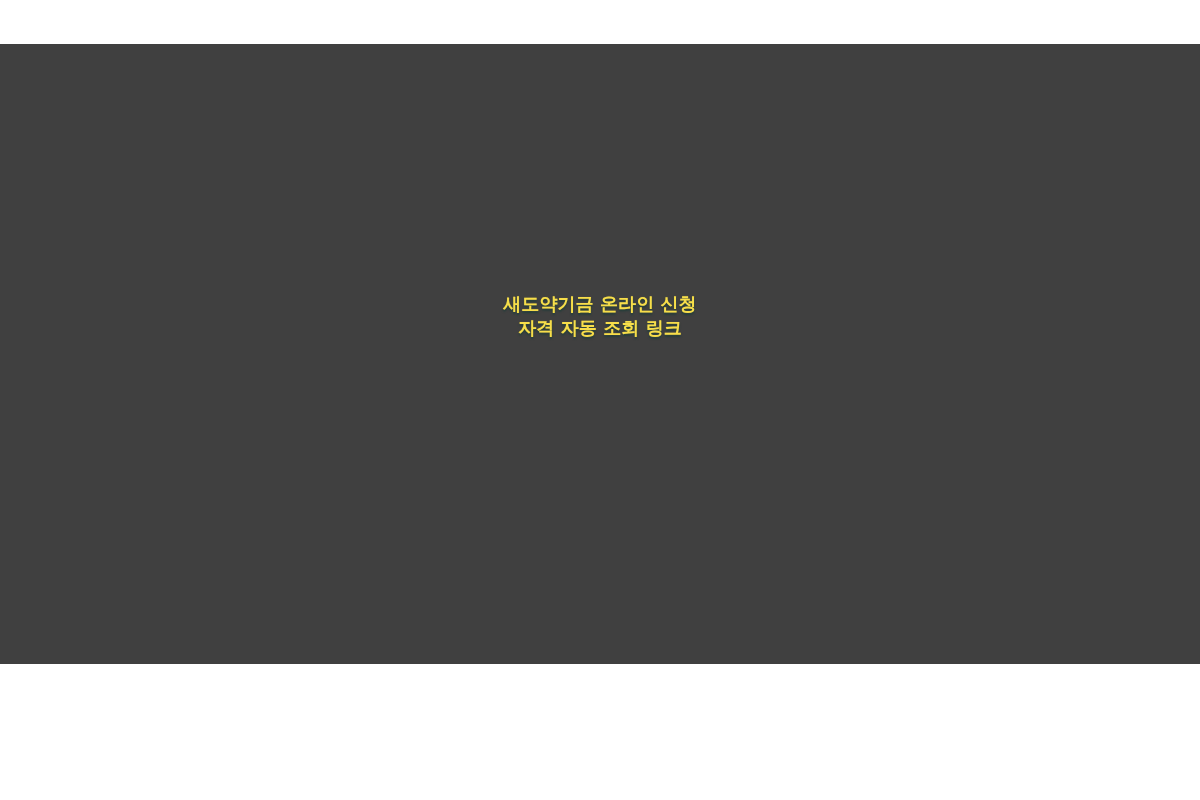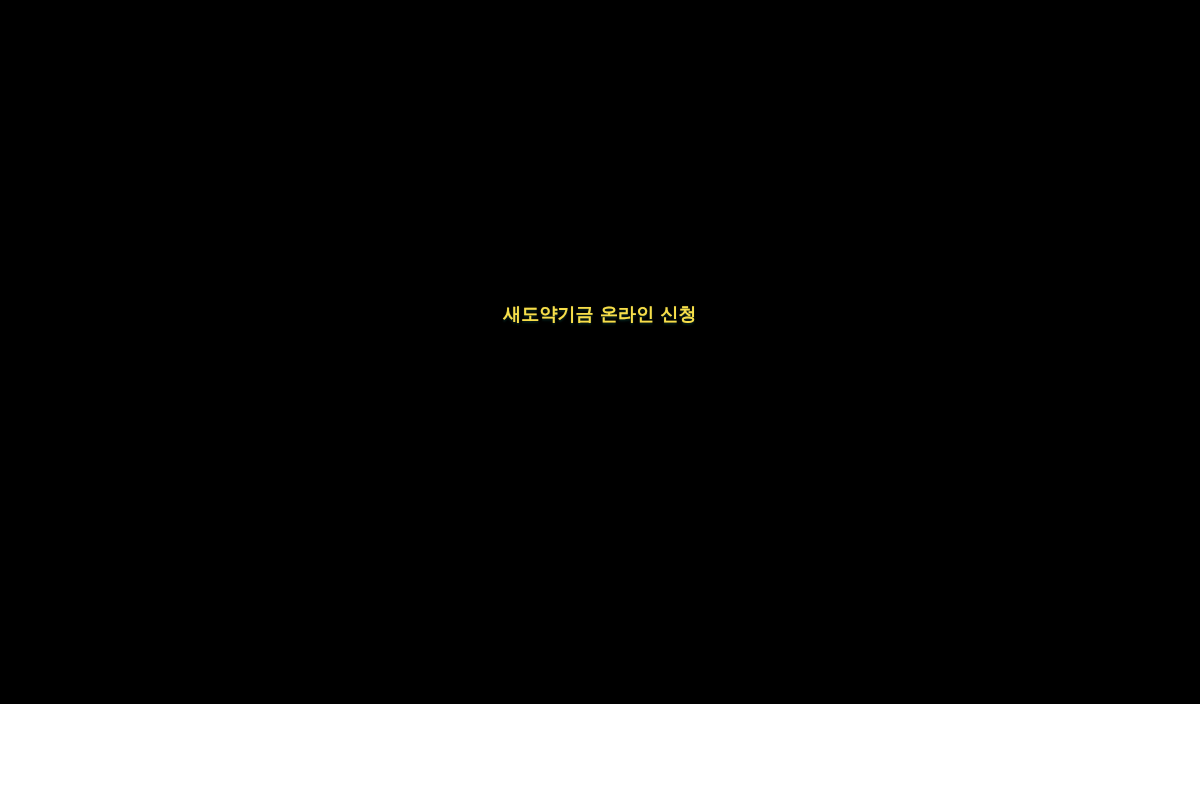--- a/index.html
+++ b/index.html
@@ -55,22 +55,23 @@
       0 0 1px rgba(247, 222, 74, 0.35);
   }
 
   #headline-line-2 {
     font-size: 102px;
   }
 </style>
 </head>
 <body>
 
-<div id="thumbnail-canvas" style="background-color: #000000; width: 1200px; height: 704px;">
+<div id="thumbnail-canvas" style="background-color: #404040; width: 1200px; height: 620px; margin-top: 44px;">
 
   <div id="headline-block">
 
     <span class="headline-line" id="headline-line-1" style="color: rgb(247, 222, 74); font-size: 18px;">새도약기금 온라인 신청</span>
 
+    <span class="headline-line" id="headline-line-2" style="color: rgb(247, 222, 74); font-size: 18px;">자격 자동 조회 링크</span>
 
   </div>
 
 </div>
 
 </body></html>

